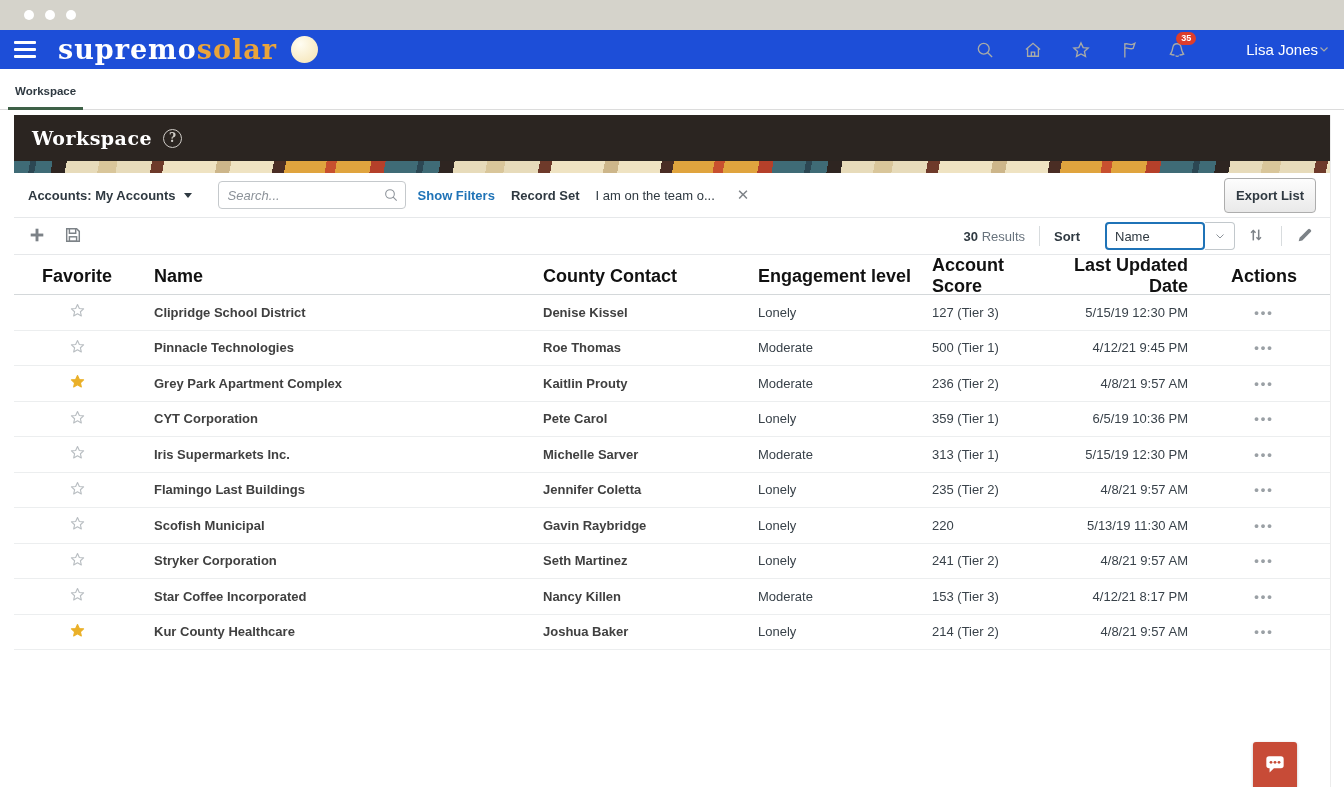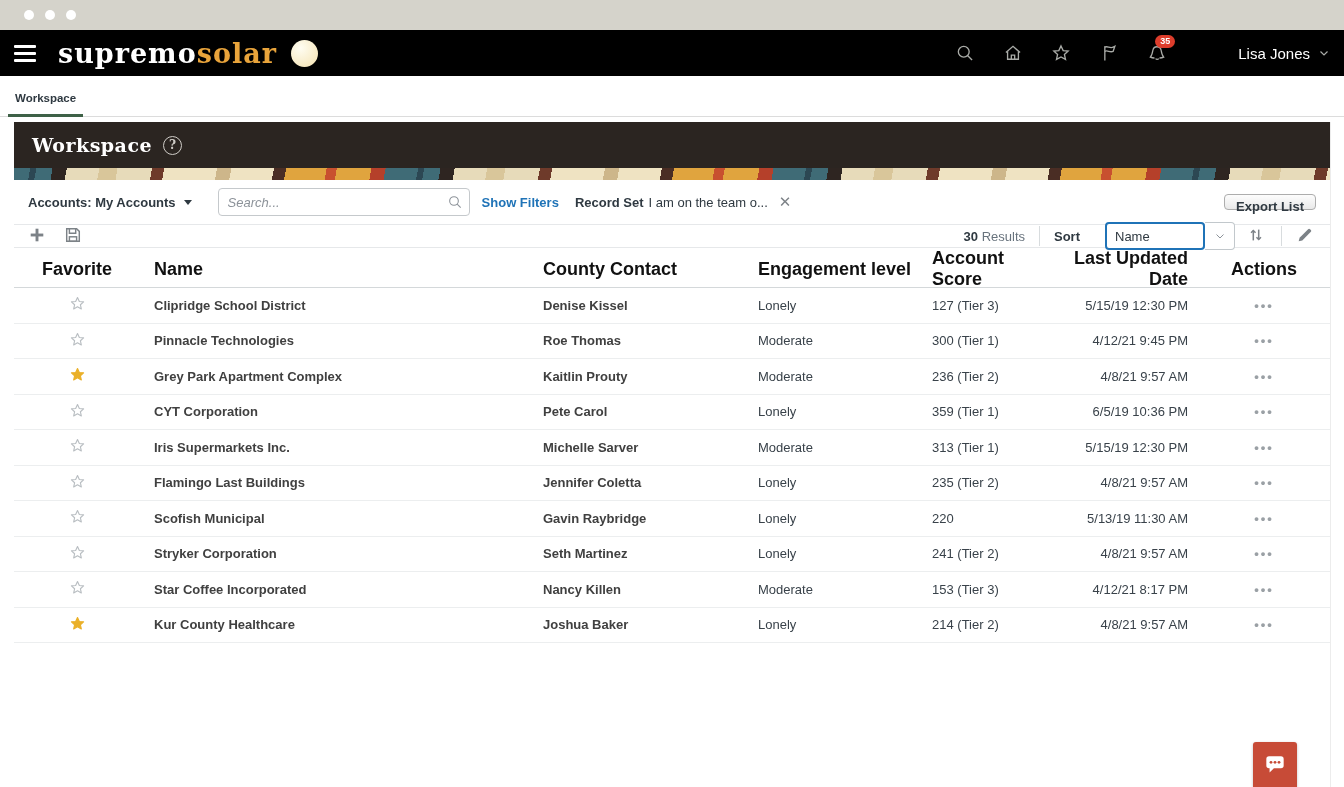--- a/index.html
+++ b/index.html
@@ -4,33 +4,33 @@
 <style>
   * { margin:0; padding:0; box-sizing:border-box; }
   html,body { width:1344px; height:787px; overflow:hidden; background:#fff;
               font-family:"Liberation Sans", sans-serif; }
 
   
   .titlebar { height:30px; background:#d5d3cb; display:flex; align-items:center; padding-left:24px; gap:11px; }
   .titlebar .dot { width:10px; height:10px; border-radius:50%; background:#fff; }
 
   
-  .appbar { height:46px; background:#000000; display:flex; align-items:center; padding:0 14px; }
+  .appbar { height:39px; background:#1d4ed8; display:flex; align-items:center; padding:0 14px; }
   .hamburger { width:22px; display:flex; flex-direction:column; gap:4px; cursor:pointer; margin-right:22px; }
   .hamburger span { display:block; height:3px; background:#fff; border-radius:1px; }
   .logo { font-family:"DejaVu Serif", serif; font-weight:700; font-size:27px; letter-spacing:1px; color:#fff; display:flex; align-items:center; }
   .logo .accent { color:#e9a43b; }
   .logo-circle { width:27px; height:27px; border-radius:50%; margin-left:14px;
                  background:radial-gradient(circle at 35% 30%, #fffdf2, #f4e2b0); }
   .appbar-right { margin-left:auto; display:flex; align-items:center; gap:26px; }
-  .hicon { width:22px; height:22px; color:#a9aba7; display:inline-flex; align-items:center; justify-content:flex-end; cursor:pointer; position:relative; }
+  .hicon { width:22px; height:22px; color:#a9aba7; display:inline-flex; align-items:center; justify-content:center; cursor:pointer; position:relative; }
   .hicon svg { width:20px; height:20px; stroke:currentColor; fill:none; stroke-width:1.6; }
   .badge { position:absolute; top:-7px; left:10px; background:#dd3d2c; color:#fff; font-size:9px; font-weight:700;
            border-radius:8px; padding:2px 5px; line-height:1; }
-  .user { display:flex; align-items:center; gap:8px; color:#fff; font-size:15px; margin-left:45px; cursor:pointer; }
+  .user { display:flex; align-items:center; color:#fff; font-size:15px; margin-left:32px; cursor:pointer; }
   .user .chev { color:#a9aba7; }
 
   
   .tabbar { height:41px; background:#fff; border-bottom:1px solid #dcdcdc; display:flex; align-items:flex-end; }
   .tab { margin-left:8px; padding:0 7px 12px; position:relative; font-size:11.5px; font-weight:700; color:#2f3941; cursor:pointer; }
   .tab .underline { position:absolute; left:0; right:0; bottom:-1px; height:3px; background:#3e6147; }
 
   
   .content { margin:0 14px; position:relative; }
   .edge-line { position:absolute; top:0; right:-1px; bottom:-670px; width:1px; background:#ececec; }
@@ -46,35 +46,35 @@
       #e7dbba 52px 84px, #d9c69a 84px 102px, #e7dbba 102px 136px, #6e3a2a 136px 148px,
       #efe3c2 148px 200px, #cdb68a 200px 214px, #efe3c2 214px 256px, #4a2d24 256px 268px,
       #e0a43e 268px 308px, #c8502f 308px 318px, #e0a43e 318px 352px, #b5402a 352px 366px,
       #3f6b76 366px 382px); }
 
   
   .filter-row { height:44px; display:flex; align-items:center; font-size:13px; color:#2f3941; }
   .scope { display:flex; align-items:center; gap:8px; font-weight:700; margin-left:14px; cursor:pointer; }
   .caret-down { width:0; height:0; border-left:4.5px solid transparent; border-right:4.5px solid transparent; border-top:5.5px solid #2f3941; }
   .searchbox { position:relative; margin-left:26px; }
-  .searchbox input { width:252px; height:28px; border:1px solid #c5c9cc; border-radius:4px; padding:0 28px 0 9px;
+  .searchbox input { width:188px; height:28px; border:1px solid #c5c9cc; border-radius:4px; padding:0 28px 0 9px;
                      font-size:13px; font-style:italic; color:#555; outline:none; font-family:"Liberation Sans", sans-serif; }
   .searchbox input::placeholder { color:#8c9299; font-style:italic; }
   .searchbox .mag { position:absolute; right:7px; top:6px; width:16px; height:16px; color:#8c9299; }
   .searchbox .mag svg { width:16px; height:16px; stroke:currentColor; fill:none; stroke-width:1.6; }
   .link { color:#1f73b7; font-weight:600; margin-left:12px; cursor:pointer; }
-  .recordset { display:flex; align-items:center; gap:5px; margin-left:16px; }
+  .recordset { display:flex; align-items:center; gap:16px; margin-left:16px; }
   .recordset .rs-label { font-weight:700; }
   .recordset .rs-close { color:#7d8287; font-size:15px; margin-left:6px; cursor:pointer; }
-  .export-btn { margin-left:auto; margin-right:14px; height:16px; padding:4px 11px; font-size:13px; font-weight:700; color:#2f3941;
+  .export-btn { margin-left:auto; margin-right:14px; height:35px; padding:4px 11px; font-size:13px; font-weight:700; color:#2f3941;
                 background:linear-gradient(#fdfdfd,#e9e9e9); border:1px solid #adadad; border-radius:4px; cursor:pointer;
                 font-family:"Liberation Sans", sans-serif; }
 
   
-  .toolbar { height:24px; border-top:1px solid #e6e8ea; border-bottom:1px solid #e6e8ea;
+  .toolbar { height:38px; border-top:1px solid #e6e8ea; border-bottom:1px solid #e6e8ea;
              display:flex; align-items:center; padding:0 14px; }
   .ticon { width:20px; height:20px; color:#7c8287; display:inline-flex; cursor:pointer; }
   .ticon svg { width:18px; height:18px; }
   .toolbar .gap { margin-left:16px; }
   .toolbar-right { margin-left:auto; display:flex; align-items:center; font-size:13px; color:#2f3941; }
   .results b { font-weight:700; }
   .results .muted { color:#68737d; }
   .vdiv { width:1px; height:20px; background:#d8dcde; margin:0 14px; }
   .sort-label { font-weight:700; margin-right:25px; }
   .sort-select { display:flex; align-items:center; cursor:pointer; }
@@ -281,21 +281,21 @@
       <div class="c c-center">
         <span class="star">
           <svg viewBox="0 0 24 24">
               <path d="M12 3.5l2.6 5.6 6 .6-4.5 4.1 1.3 5.9L12 16.7l-5.4 3 1.3-5.9L3.4 9.7l6-.6z"></path>
             </svg>
         </span>
       </div>
       <div class="c"><span class="cell-link">Pinnacle Technologies</span></div>
       <div class="c"><span class="cell-link">Roe Thomas</span></div>
       <div class="c">Moderate</div>
-      <div class="c">300 (Tier 1)</div>
+      <div class="c">500 (Tier 1)</div>
       <div class="c c-right">4/12/21 9:45 PM</div>
       <div class="c c-center"><span class="dots-btn">•••</span></div>
     </div>
       <div class="trow">
       <div class="c c-center">
         <span class="star fav">
           <svg viewBox="0 0 24 24">
               <path d="M12 3.5l2.6 5.6 6 .6-4.5 4.1 1.3 5.9L12 16.7l-5.4 3 1.3-5.9L3.4 9.7l6-.6z"></path>
             </svg>
         </span>

